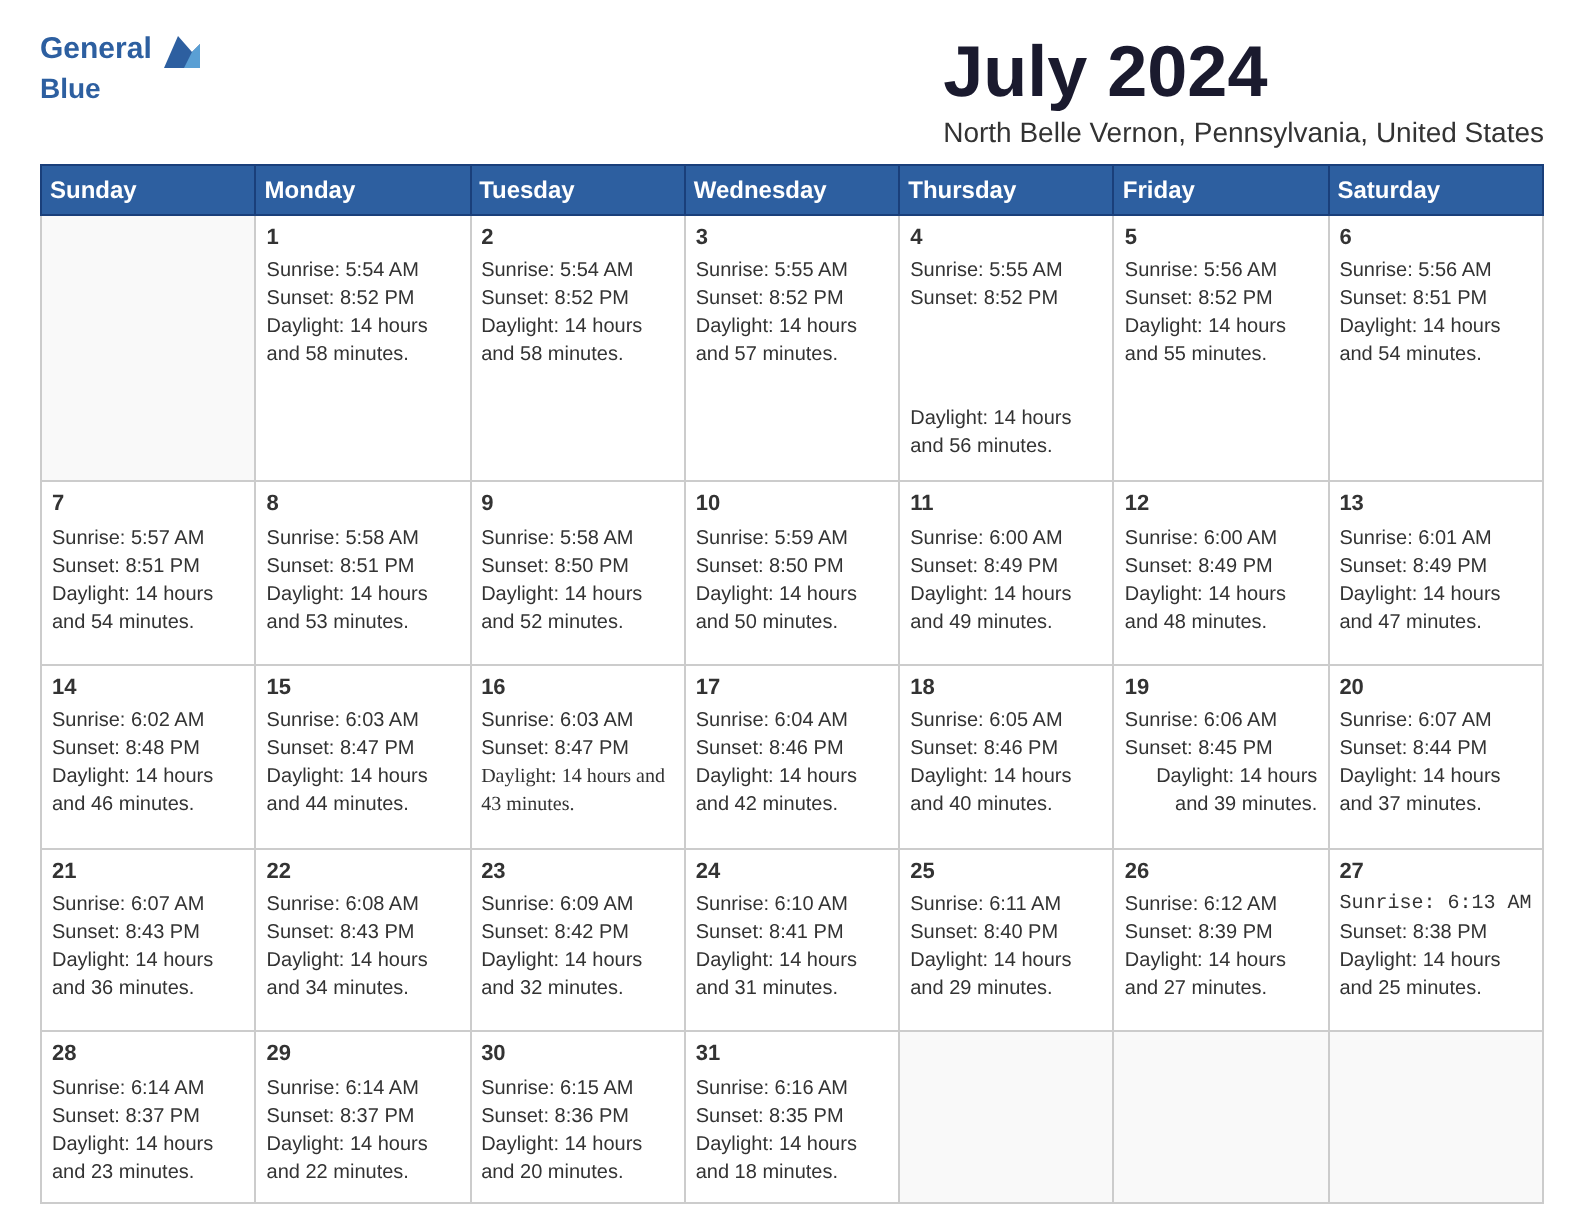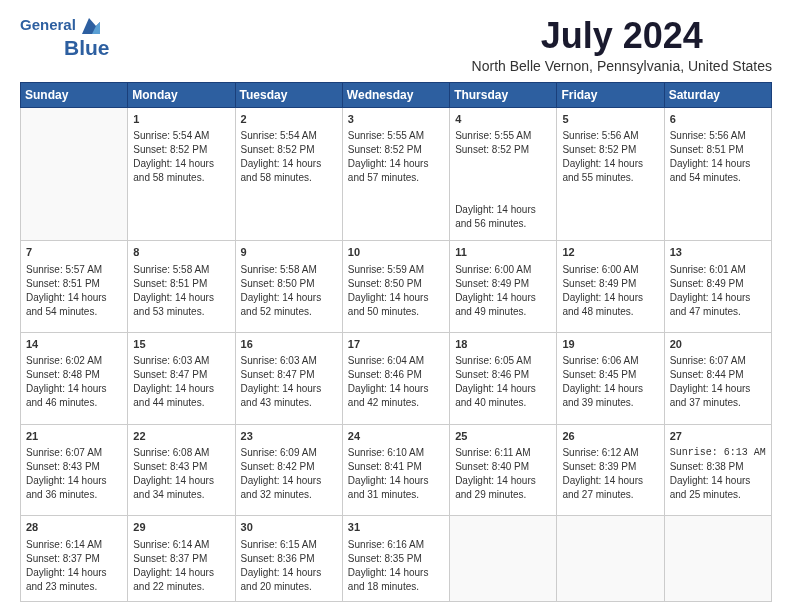--- a/index.html
+++ b/index.html
@@ -22,21 +22,21 @@
       justify-content: space-between;
       align-items: flex-start;
       margin-bottom: 8px;
     }
     .logo {
       display: flex;
       align-items: center;
       gap: 4px;
     }
     .title-area {
-      text-align: center;
+      text-align: left;
     }
     .main-title {
       font-size: 36px;
       font-weight: bold;
       color: #1a1a2e;
       line-height: 1.1;
     }
     .subtitle {
       font-size: 14px;
       color: #333;
@@ -89,21 +89,21 @@
     <div class="logo">
       <div style="line-height:1.15;">
         <div style="display:flex;gap:2px;">
           <span style="font-size:15px;font-weight:bold;color:#2d5fa0;">General</span>
           <svg width="22" height="20" viewBox="0 0 22 20">
             <polygon points="4,18 11,2 18,10 22,6 22,18" fill="#2d5fa0"></polygon>
             <polygon points="14,18 18,10 22,6 22,18" fill="#5a9fd4"></polygon>
           </svg>
         </div>
         <div>
-          <span style="font-size:21px;font-weight:bold;color:#2d5fa0;margin-left:44px;">Blue</span>
+          <span style="font-size:14px;font-weight:bold;color:#2d5fa0;">Blue</span>
         </div>
       </div>
     </div>
     <div class="title-area">
       <div class="main-title">July 2024</div>
       <div class="subtitle">North Belle Vernon, Pennsylvania, United States</div>
     </div>
   </div>
 
   <table class="calendar">
@@ -212,39 +212,39 @@
           <td>
             <span class="day-number">15</span>
             <span style="display: block;">Sunrise: 6:03 AM</span>
             <span style="display: block;">Sunset: 8:47 PM</span>
             <span style="display: block;">Daylight: 14 hours and 44 minutes.</span>
           </td>
           <td>
             <span class="day-number">16</span>
             <span style="display: block;">Sunrise: 6:03 AM</span>
             <span style="display: block;">Sunset: 8:47 PM</span>
-            <span style="display: block;">Daylight: 14 hours and 43 minutes.</span>
+            <span style="display: block; font-family: Liberation Serif, serif;">Daylight: 14 hours and 43 minutes.</span>
           </td>
           <td>
             <span class="day-number">17</span>
             <span style="display: block;">Sunrise: 6:04 AM</span>
             <span style="display: block;">Sunset: 8:46 PM</span>
             <span style="display: block;">Daylight: 14 hours and 42 minutes.</span>
           </td>
           <td>
             <span class="day-number">18</span>
             <span style="display: block;">Sunrise: 6:05 AM</span>
             <span style="display: block;">Sunset: 8:46 PM</span>
             <span style="display: block;">Daylight: 14 hours and 40 minutes.</span>
           </td>
           <td>
             <span class="day-number">19</span>
             <span style="display: block;">Sunrise: 6:06 AM</span>
             <span style="display: block;">Sunset: 8:45 PM</span>
-            <span style="display: block;">Daylight: 14 hours and 39 minutes.</span>
+            <span style="display: block; text-align: right;">Daylight: 14 hours and 39 minutes.</span>
           </td>
           <td>
             <span class="day-number">20</span>
             <span style="display: block;">Sunrise: 6:07 AM</span>
             <span style="display: block;">Sunset: 8:44 PM</span>
             <span style="display: block;">Daylight: 14 hours and 37 minutes.</span>
           </td>
         </tr>
         <tr>
           <td>

